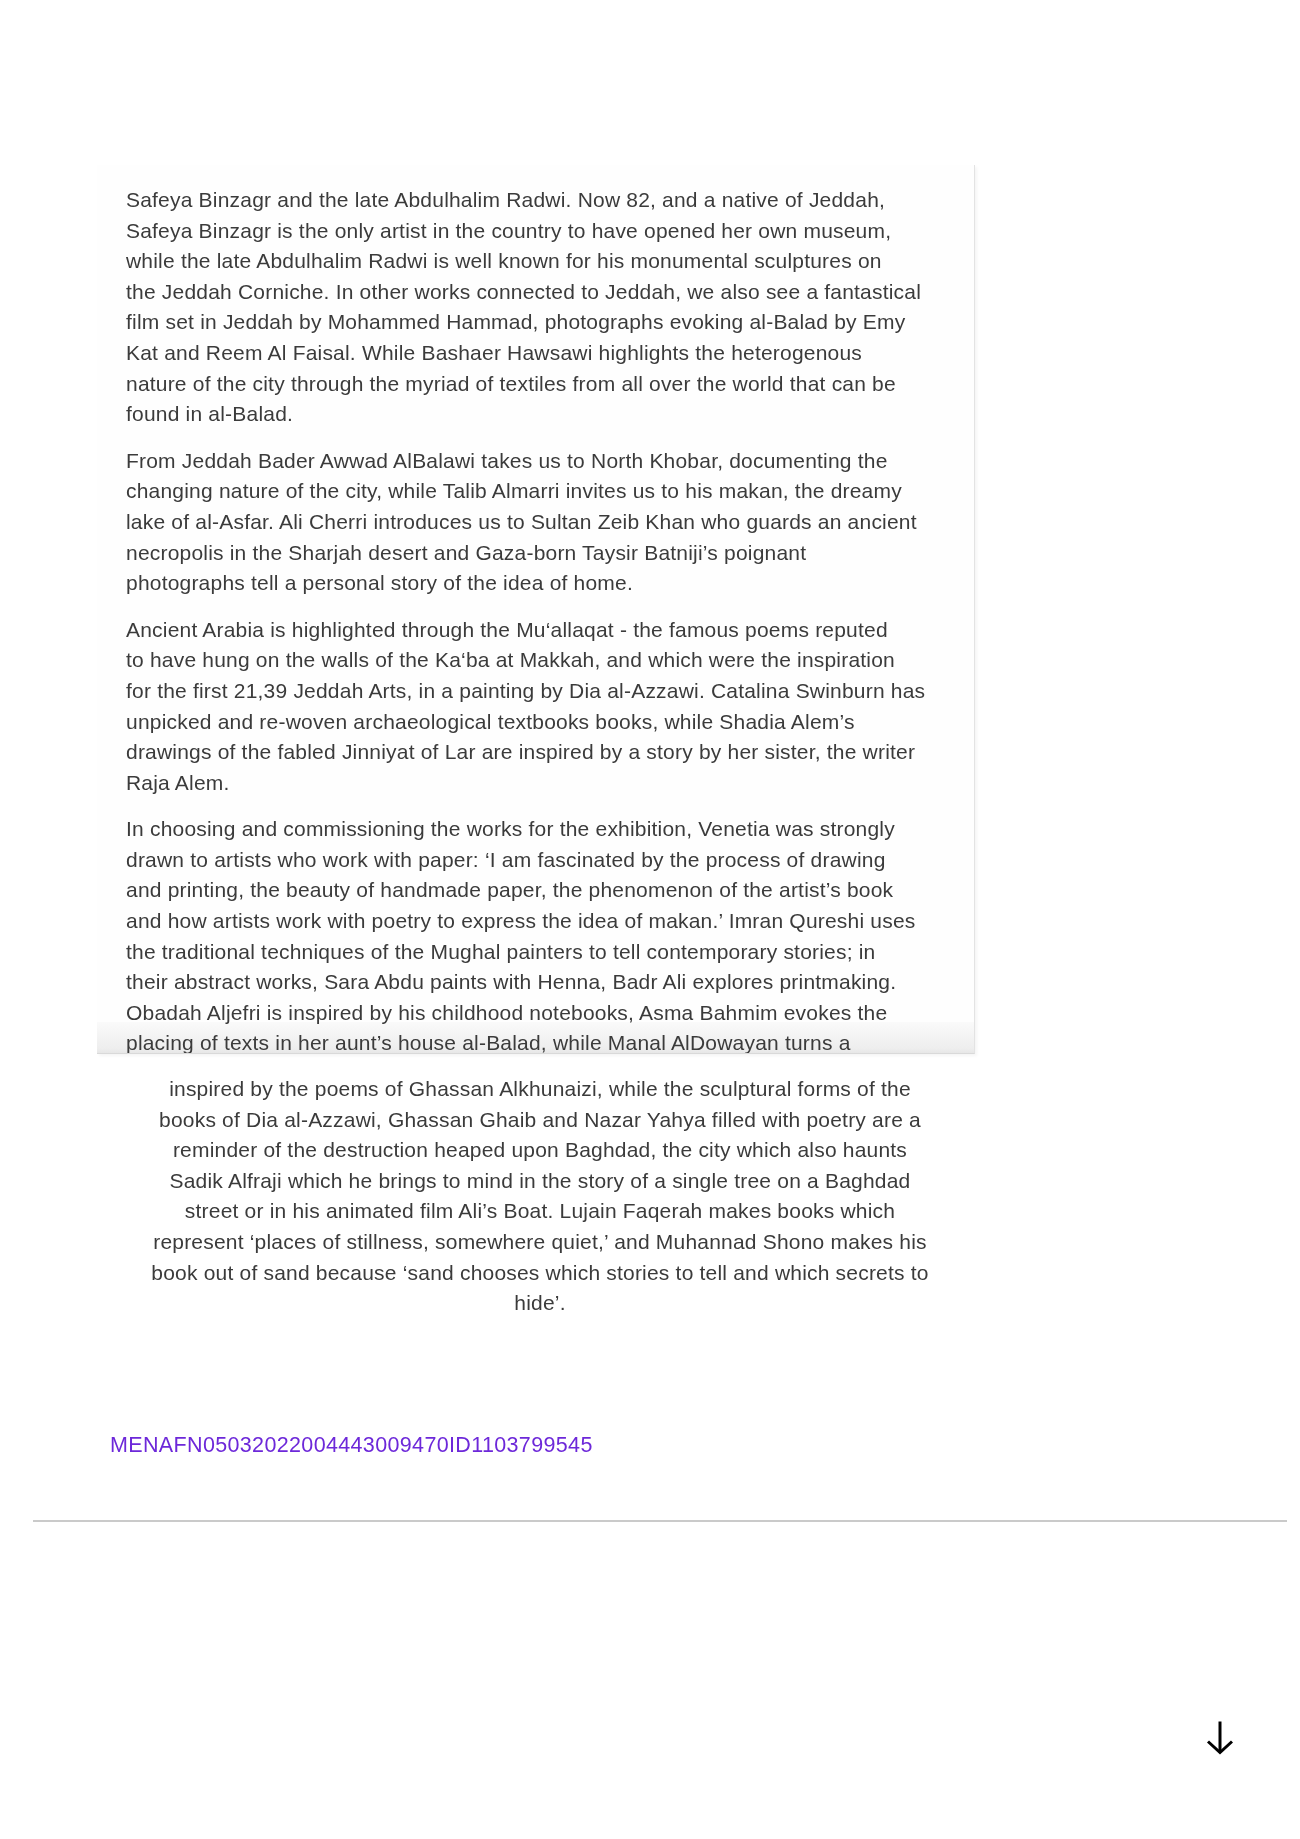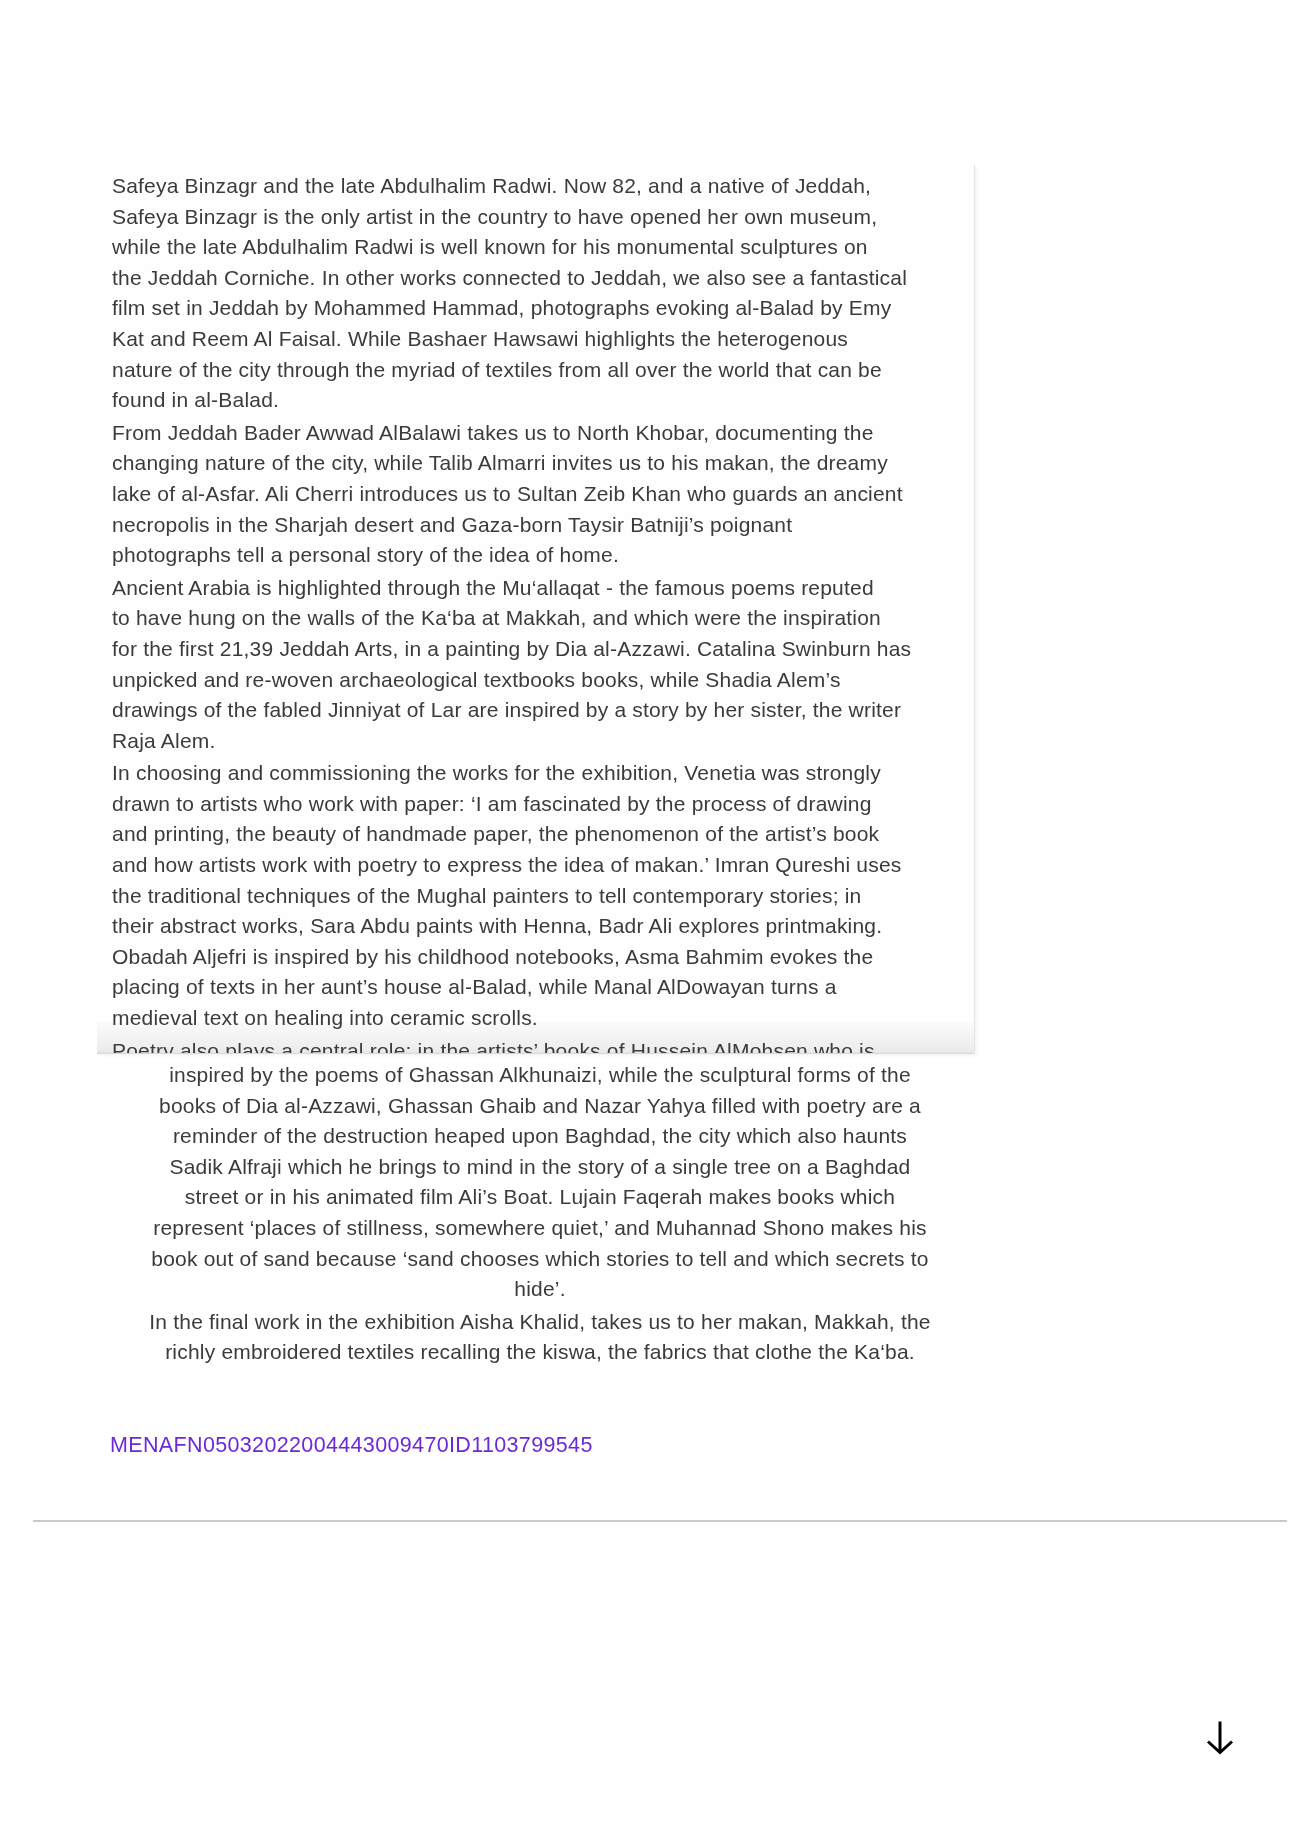--- a/index.html
+++ b/index.html
@@ -6,21 +6,21 @@
   body {
     width: 1300px;
     height: 1839px;
     position: relative;
     background: #ffffff;
     font-family: "Liberation Sans", "DejaVu Sans", sans-serif;
     color: #3b3b3b;
     overflow: hidden;
   }
   .article-text p {
-    margin: 2px;
+    margin: 16px;
     font-size: 21px;
     line-height: 30.6px;
     letter-spacing: 0.2px;
     white-space: pre-line;
     position: relative;
     z-index: 1;
   }
   
   .snapshot-card {
     position: absolute;
@@ -119,22 +119,20 @@
 
 <div class="continuation article-text">
   <p>inspired by the poems of Ghassan Alkhunaizi, while the sculptural forms of the
 books of Dia al-Azzawi, Ghassan Ghaib and Nazar Yahya filled with poetry are a
 reminder of the destruction heaped upon Baghdad, the city which also haunts
 Sadik Alfraji which he brings to mind in the story of a single tree on a Baghdad
 street or in his animated film Ali’s Boat. Lujain Faqerah makes books which
 represent ‘places of stillness, somewhere quiet,’ and Muhannad Shono makes his
 book out of sand because ‘sand chooses which stories to tell and which secrets to
 hide’.</p>
-  <p>In the final work in the exhibition Aisha Khalid, takes us to her makan, Makkah, the
-richly embroidered textiles recalling the kiswa, the fabrics that clothe the Ka‘ba.</p>
 </div>
 
 <div class="source-code">MENAFN05032022004443009470ID1103799545</div>
 
 <div class="divider"></div>
 
 <div class="scroll-down">
   <svg viewBox="0 0 28 35" xmlns="http://www.w3.org/2000/svg">
     <path d="M14 1.5 L14 32" stroke="#000000" stroke-width="3" fill="none"></path>
     <path d="M2 21.5 L14 32.5 L26 21.5" stroke="#000000" stroke-width="3" fill="none" stroke-linejoin="miter"></path>

